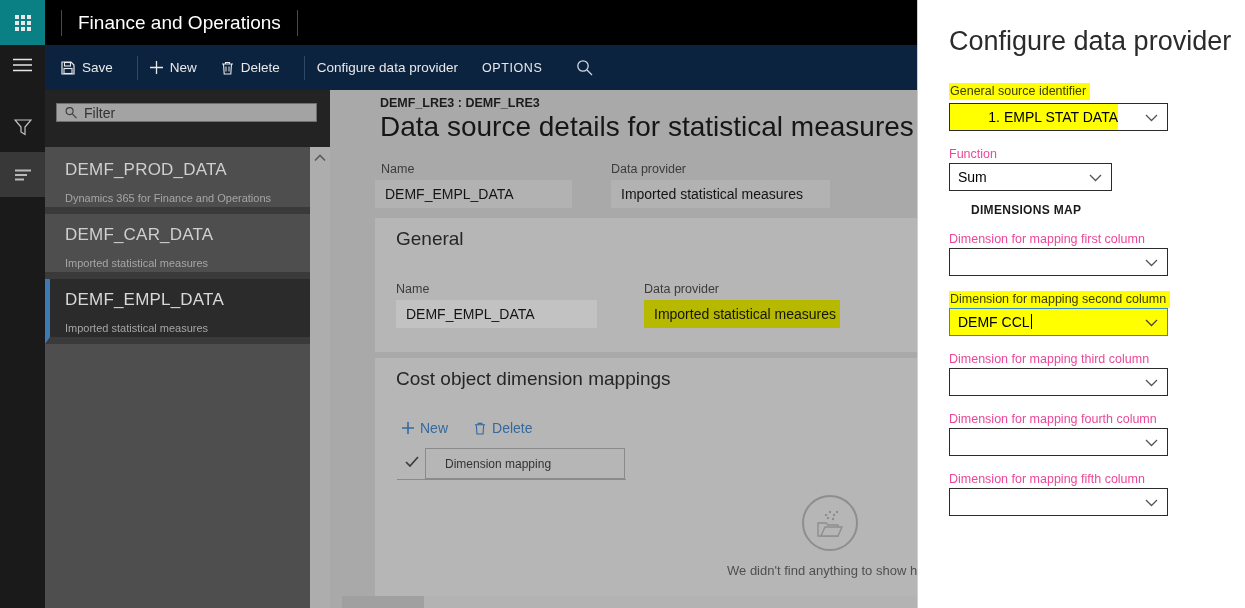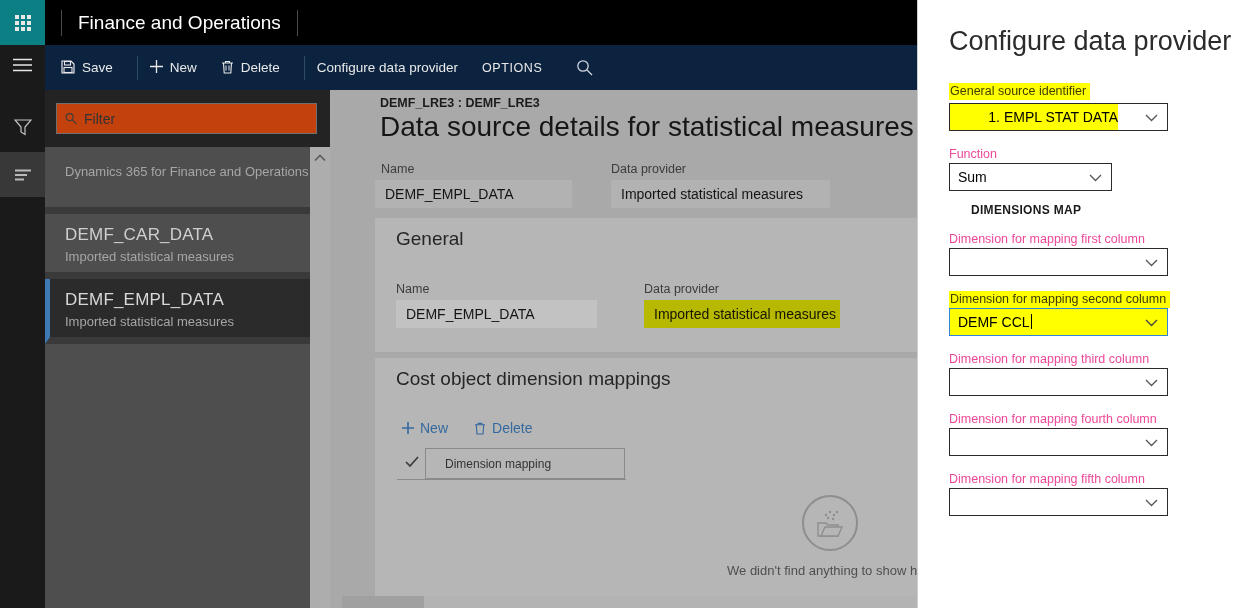--- a/index.html
+++ b/index.html
@@ -11,45 +11,45 @@
   .waffle-grid { display:grid; grid-template-columns:repeat(3,4px); grid-template-rows:repeat(3,4px); gap:2px; }
   .waffle-grid span { background:#e8e8e8; }
   .prod { color:#fff; font-size:19px; margin-left:14px; display:flex; align-items:center; gap:9px; cursor:pointer; }
   .tb-sep { width:1px; height:26px; background:#4a4a4a; margin:0 16px; }
   .appname { color:#fff; font-size:19px; cursor:pointer; }
   .crumbs { display:flex; align-items:center; gap:13px; margin-left:30px; }
   .crumb { color:#cfcfcf; font-size:13.5px; cursor:pointer; white-space:nowrap; }
 
   
   .cmdbar { position:absolute; left:45px; top:45px; width:872px; height:45px; background:#0c2340; display:flex; align-items:center; padding-left:16px; z-index:2; }
-  .cmd-btn { display:flex; align-items:flex-start; gap:7px; color:#e9e9e9; font-size:13.5px; margin-right:24px; cursor:pointer; white-space:nowrap; }
+  .cmd-btn { display:flex; align-items:center; gap:7px; color:#e9e9e9; font-size:13.5px; margin-right:24px; cursor:pointer; white-space:nowrap; }
   .cmd-sep { width:1px; height:24px; background:#2d4868; margin:0 12px 0 0; }
   .cmd-options { letter-spacing:.6px; font-size:12.5px; }
   .cmd-search { margin-left:10px; cursor:pointer; display:flex; }
 
   
   .rail { position:absolute; left:0; top:45px; width:45px; height:563px; background:#1a1a1a; z-index:1; }
   .rail-btn { position:absolute; left:0; width:45px; display:flex; justify-content:center; cursor:pointer; }
   .rail-hamburger { top:13px; }
   .rail-filter { top:74px; }
   .rail-list-block { top:107px; height:45px; width:45px; background:#383838; align-items:center; }
 
   
   .leftpanel { position:absolute; left:45px; top:90px; width:285px; height:518px; background:#4e4e4e; z-index:1; }
   .filterband { height:57px; background:#232323; padding:13px 0 0 11px; }
-  .filterbox { width:261px; height:31px; background:#c2410c; border:1px solid #6f6f6f; display:flex; align-items:center; padding:0 8px; }
+  .filterbox { width:261px; height:19px; background:#a3a3a3; border:1px solid #6f6f6f; display:flex; align-items:center; padding:0 8px; }
   .filterbox input { border:none; outline:none; background:transparent; font-size:14px; color:#222; width:100%; margin-left:7px; }
   .filterbox input::placeholder { color:#333; opacity:1; }
   .listwrap { position:relative; height:461px; }
   .scrollstrip { position:absolute; right:0; top:0; width:20px; height:461px; background:#adadad; cursor:pointer; }
   .scrollstrip svg { display:block; margin:7px auto 0; }
   .items { position:absolute; left:0; top:2px; width:265px; }
   .item { height:65px; padding:11px 0 0 20px; border-bottom:7px solid #3a3a3a; background:#4e4e4e; cursor:pointer; }
   .item .t { font-size:17px; font-weight:300; color:#cfcfcf; letter-spacing:.2px; }
-  .item .s { font-size:13px; color:#a6a6a6; margin-top:4px; }
+  .item .s { font-size:11px; color:#a6a6a6; margin-top:12px; }
   .item.selected { background:#2b2b2b; border-left:5px solid #3e79b4; padding-left:15px; }
   .item.selected .t { color:#d8d8d8; }
 
   
   .main { position:absolute; left:342px; top:90px; width:587px; height:518px; background:#a9a9a9; overflow:hidden; z-index:1; }
   .rec-id { position:absolute; left:38px; top:6px; font-size:12.5px; font-weight:bold; color:#1b1b1b; }
   .pg-title { position:absolute; left:38px; top:21px; font-size:28px; font-weight:300; color:#161616; white-space:nowrap; }
   .flabel { position:absolute; font-size:12.5px; color:#3c3c3c; }
   .ffield { position:absolute; height:28px; line-height:28px; padding-left:10px; font-size:14px; color:#141414; background:#b2b2b2; cursor:text; }
   .card { position:absolute; left:33px; width:560px; background:#b6b6b6; }
@@ -166,20 +166,21 @@
       <svg width="13" height="13" viewBox="0 0 13 13">
           <circle cx="5" cy="5" r="3.8" fill="none" stroke="#3c3c3c" stroke-width="1.2"></circle>
           <path d="M8 8 L12.5 12.5" stroke="#3c3c3c" stroke-width="1.2"></path>
         </svg>
       <input type="text" placeholder="Filter" style="">
     </div>
   </div>
   <div class="listwrap">
     <div class="items">
       <div class="item">
+        <div class="t">DEMF_PROD_DATA</div>
         <div class="s">Dynamics 365 for Finance and Operations</div>
       </div>
       <div class="item">
         <div class="t">DEMF_CAR_DATA</div>
         <div class="s">Imported statistical measures</div>
       </div>
       <div class="item selected">
         <div class="t">DEMF_EMPL_DATA</div>
         <div class="s">Imported statistical measures</div>
       </div>

